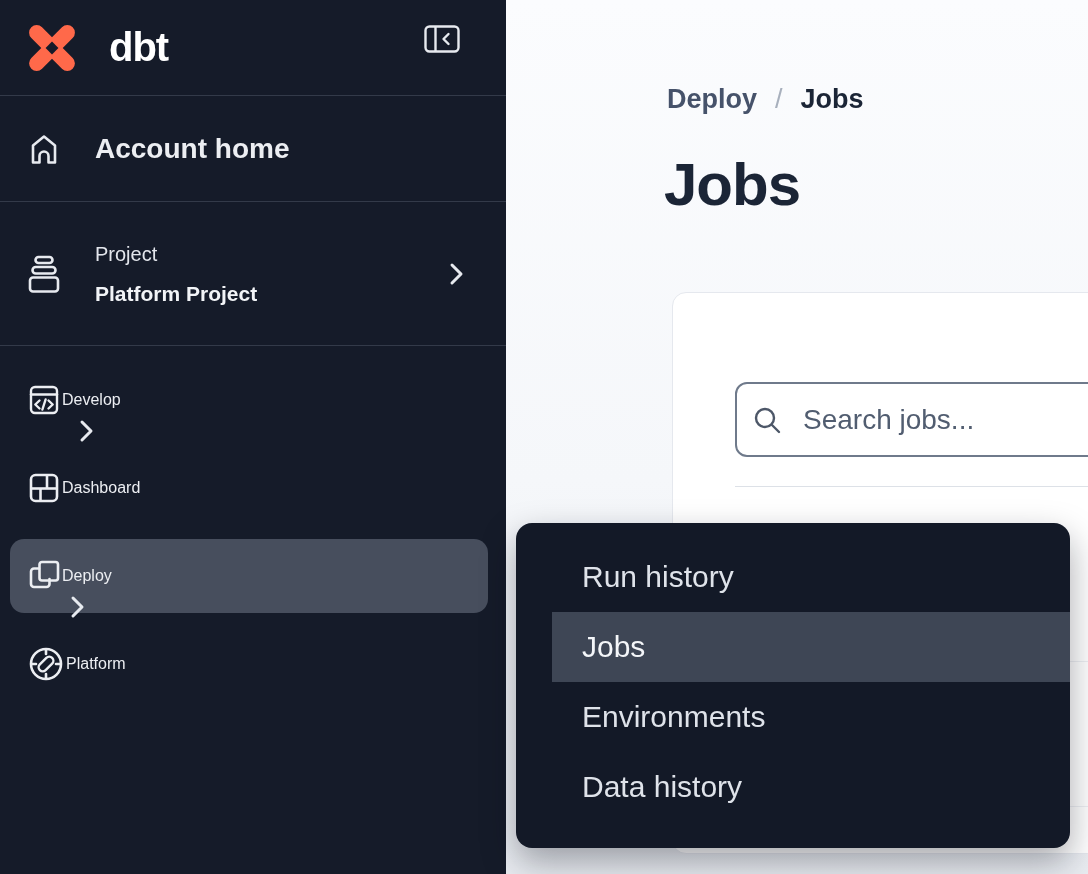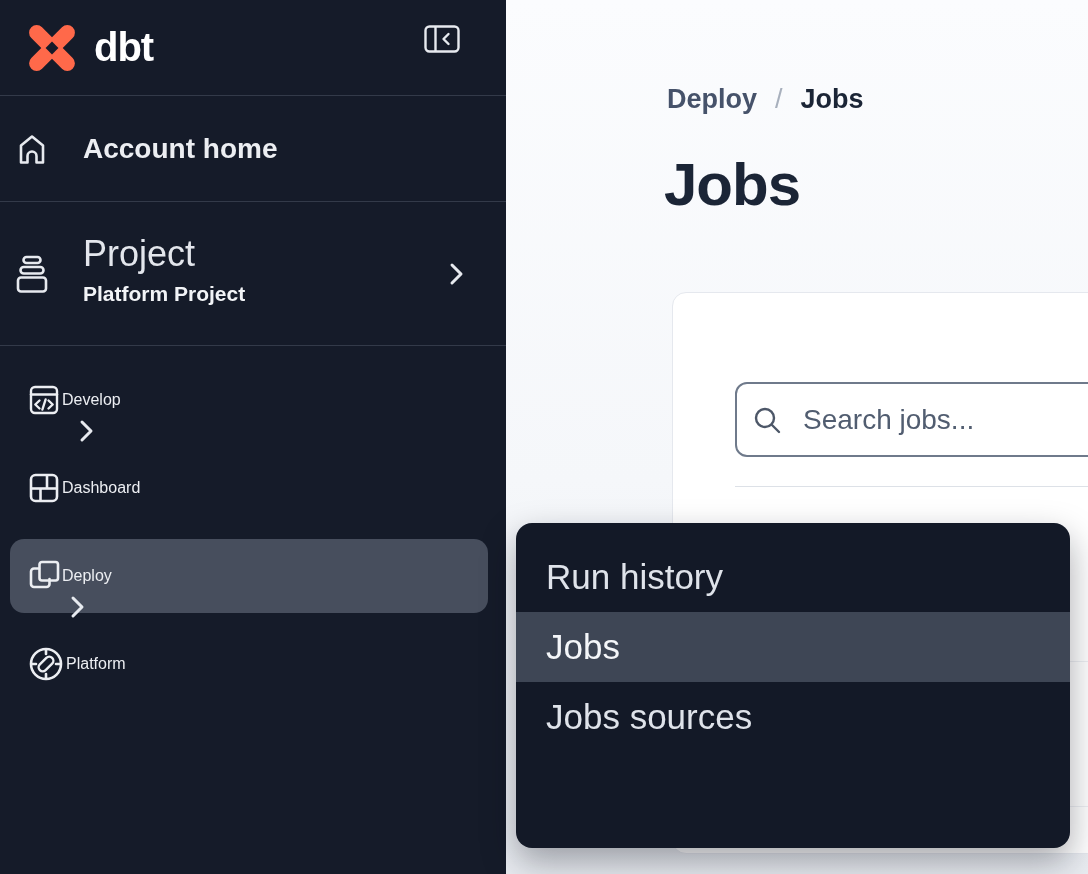--- a/index.html
+++ b/index.html
@@ -7,48 +7,48 @@
   body { font-family:"Liberation Sans", sans-serif; overflow:hidden; }
 
   .screen{ position:relative; width:1088px; height:874px; overflow:hidden;
     background:linear-gradient(180deg,#fbfcfe 0%,#f5f7fa 55%,#e9ecf1 100%); }
 
   
   .sidebar{ position:absolute; left:0; top:0; width:506px; height:874px;
     background:#151b29; color:#eceef2; }
   .sb-header{ position:relative; height:96px; border-bottom:1px solid #333a49;
     display:flex; align-items:center; }
-  .logo{ display:flex; align-items:center; gap:14px; padding-left:24px; cursor:pointer; }
+  .logo{ display:flex; align-items:center; gap:29px; padding-left:24px; cursor:pointer; }
   .logo-word{ color:#ffffff; font-size:40px; font-weight:700; letter-spacing:-1px; }
   .collapse-btn{ position:absolute; left:424px; top:24px; width:38px; height:30px;
     background:none; border:none; color:#e7eaef; cursor:pointer; padding:0; }
 
-  .sb-row{ display:flex; align-items:center; padding-left:14px; position:relative; }
+  .sb-row{ display:flex; align-items:center; padding-left:26px; position:relative; }
   .sb-row .icon{ width:36px; display:flex; justify-content:center; color:#e7eaef; flex:0 0 36px; }
   .sb-row .lbl{ margin-left:33px; font-size:28px; font-weight:700; color:#eceef2; }
   .row-account{ height:106px; border-bottom:1px solid #333a49; cursor:pointer; }
   .row-project{ height:144px; border-bottom:1px solid #333a49; cursor:pointer; }
   .proj-text{ margin-left:33px; display:flex; flex-direction:column; line-height:40px; }
-  .proj-label{ font-size:36px; font-weight:400; color:#e3e6ec; }
+  .proj-label{ font-size:20px; font-weight:400; color:#e3e6ec; }
   .proj-name{ font-size:21px; font-weight:700; color:#f2f4f7; }
   .chev{ position:absolute; right:42px; top:50%; transform:translateY(-50%); color:#e7eaef; }
 
   .sb-nav{ padding-top:10px; }
   .nav-item{ height:88px; display:flex; align-items:center; padding-left:26px;
     position:relative; cursor:pointer; }
   .nav-item > *{ position:relative; z-index:1; }
   .nav-item.active::before{ content:""; position:absolute; left:10px; right:18px;
     top:7px; bottom:7px; background:#474e5d; border-radius:14px; z-index:0; }
 
   
   .flyout{ position:absolute; left:516px; top:523px; width:554px; height:325px;
     background:#131927; border-radius:16px; padding:19px 0 22px;
     box-shadow:0 14px 34px rgba(8,12,24,.35); z-index:10; }
   .fly-item{ height:70px; display:flex; align-items:center; padding-left:30px;
-    font-size:35px; font-weight:400; color:#dfe3ea; cursor:pointer; }
+    font-size:30px; font-weight:400; color:#dfe3ea; cursor:pointer;margin-left:36px; }
   .fly-item.active{ background:#3e4655; color:#f4f6f9; }
 
   
   .breadcrumb{ position:absolute; left:667px; top:84px; display:flex;
     align-items:center; gap:18px; font-size:27px; }
   .crumb-parent{ color:#46526a; font-weight:700; cursor:pointer; }
   .crumb-sep{ color:#a8b0bd; font-weight:400; }
   .crumb-current{ color:#1b2536; font-weight:700; }
 
   .page-title{ position:absolute; left:664px; top:150px; font-size:60px;
@@ -210,16 +210,17 @@
       </span>
     </div>
     <div class="card-divider"></div>
     <div class="row-line r1"></div>
     <div class="row-line r2"></div>
   </section>
 
   <div class="flyout">
     <div class="fly-item">Run history</div>
     <div class="fly-item active">Jobs</div>
-    <div class="fly-item">Jobs sources</div>
+    <div class="fly-item">Environments</div>
+    <div class="fly-item">Data history</div>
   </div>
 
 </div>
 
 </body></html>

